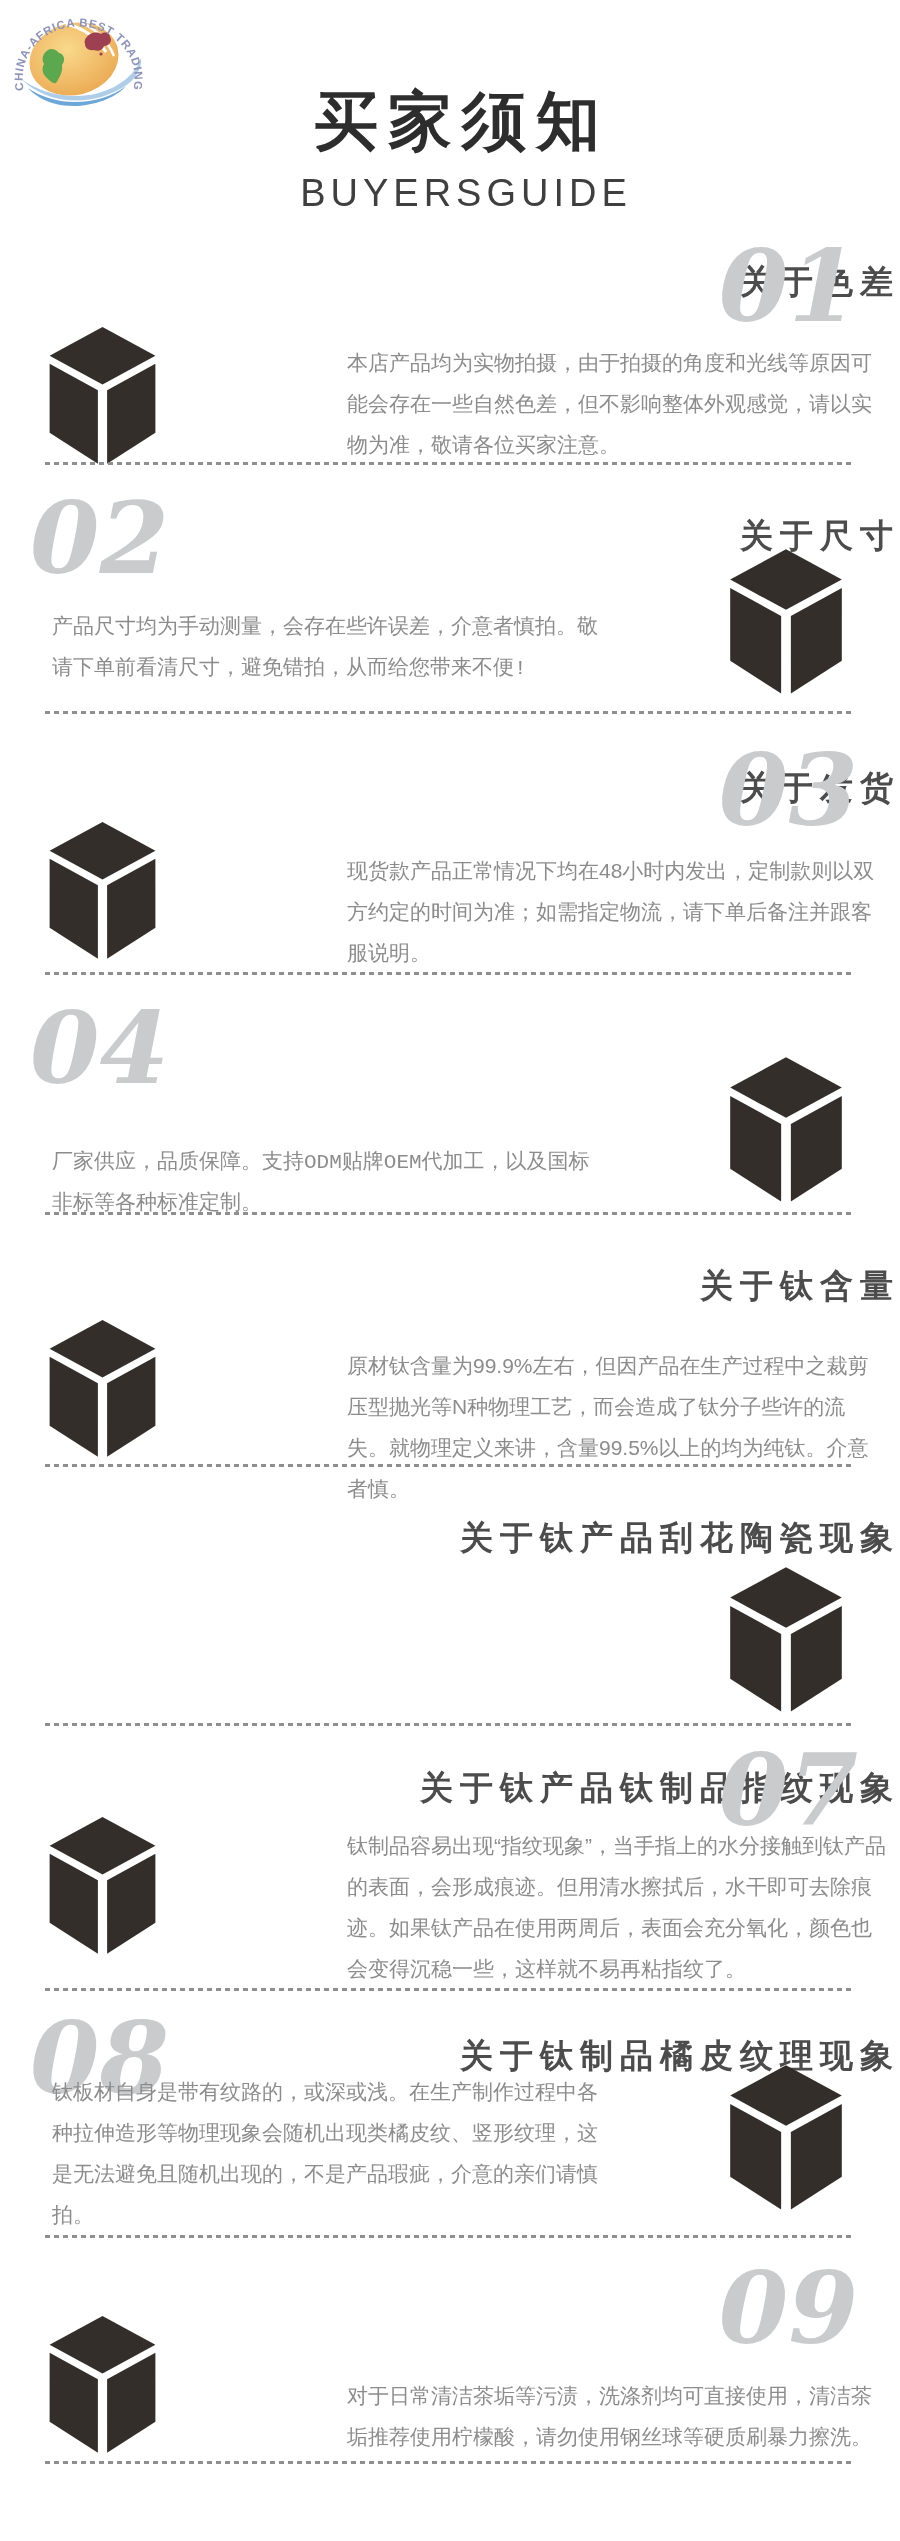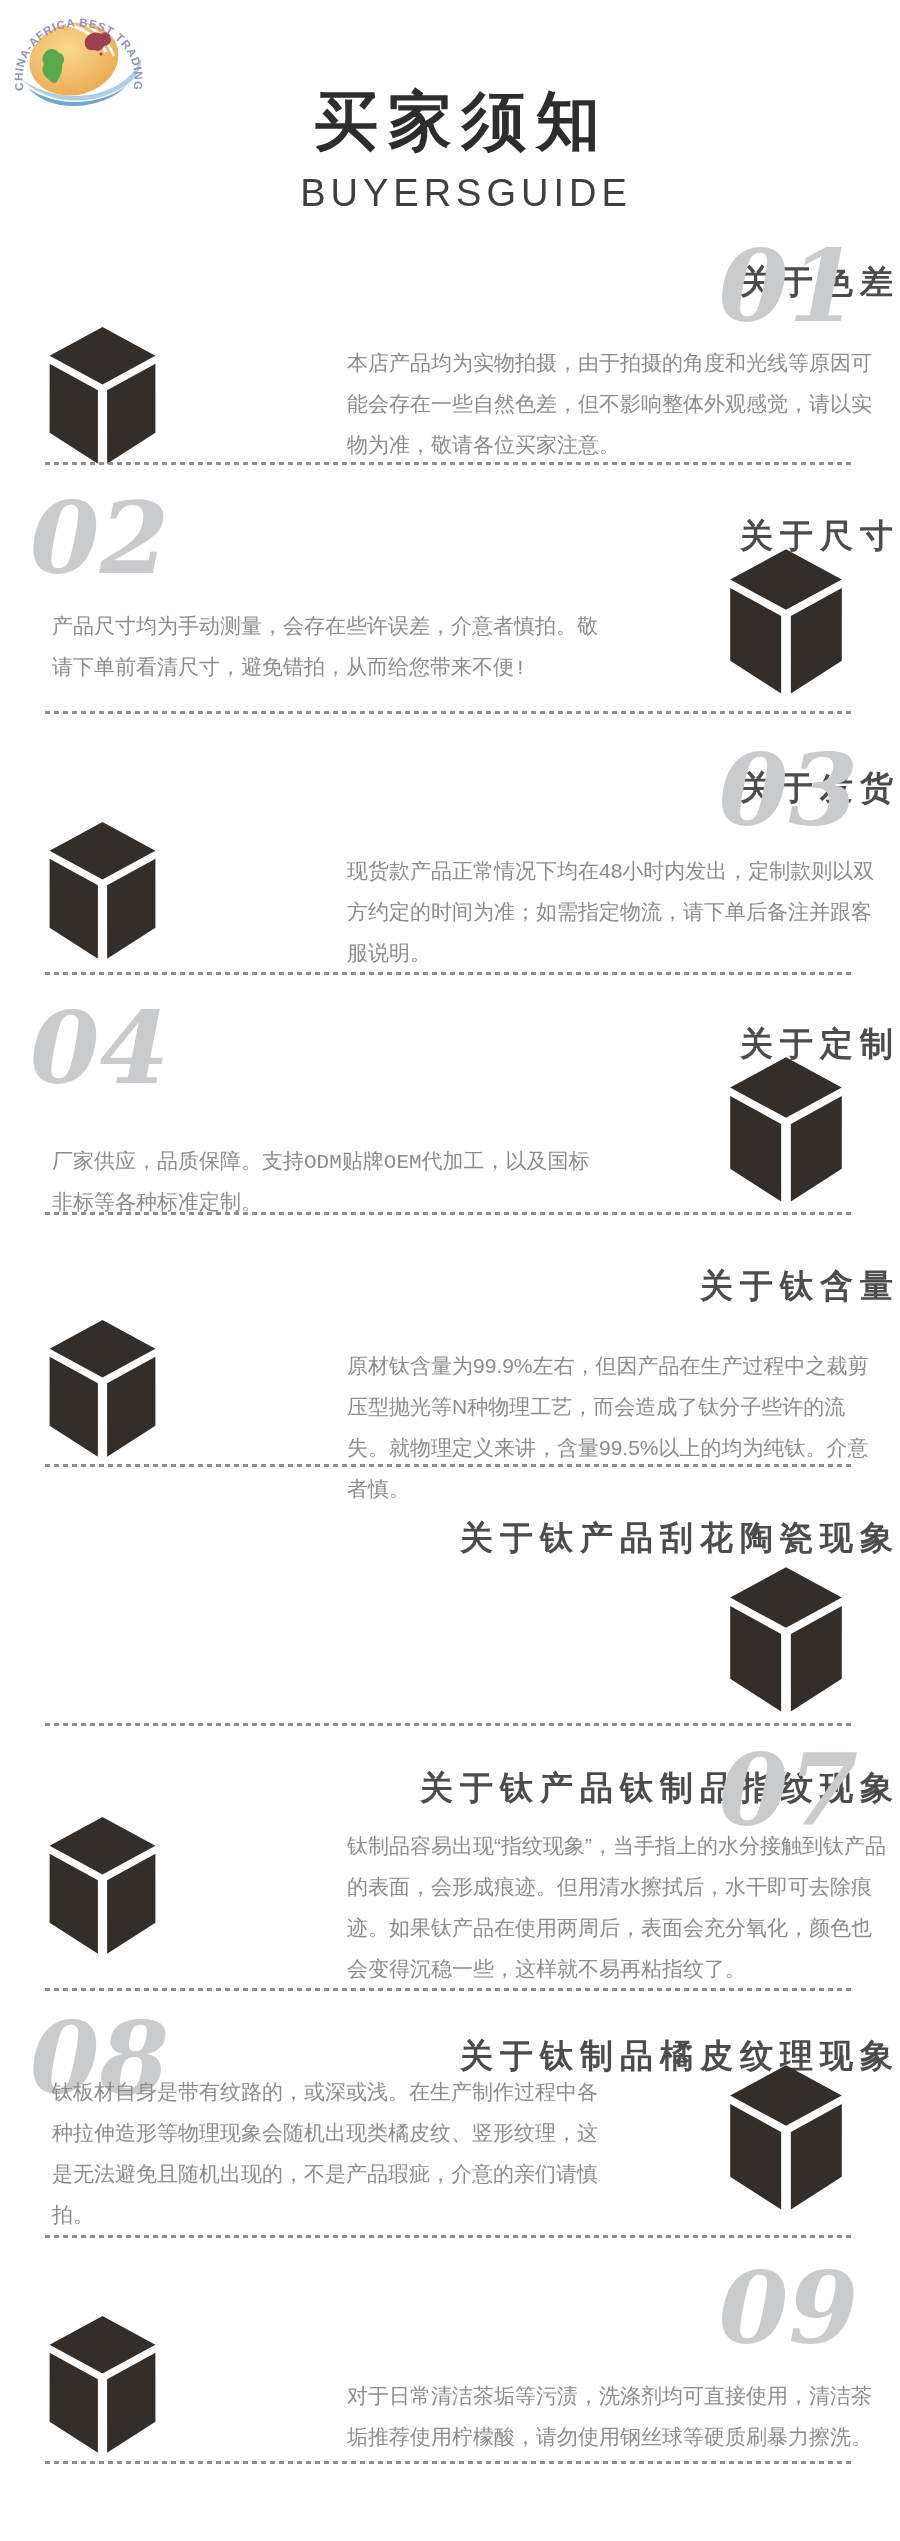--- a/index.html
+++ b/index.html
@@ -95,21 +95,20 @@
 
   <h2 class="sec-title" style="top:766px">关于发货</h2>
   <div class="sec-num num-right" style="top:740px">03</div>
   <svg class="cube cube-left" style="top:820px" viewBox="0 0 100 122">
       <use href="#cube-shape"></use>
     </svg>
   <p class="sec-text text-right" style="top:843px">现货款产品正常情况下均在48小时内发出，定制款则以双方约定的时间为准；如需指定物流，请下单后备注并跟客服说明。</p>
   <div class="dash" style="top:972px"></div>
 
   <div class="sec-num num-left" style="top:998px">04</div>
-  <h2 class="sec-title" style="top:1022px">关于定制</h2>
   <svg class="cube cube-right" style="top:1056px" viewBox="0 0 100 122">
       <use href="#cube-shape"></use>
     </svg>
   <p class="sec-text text-left" style="top:1135px">厂家供应，品质保障。支持ODM贴牌OEM代加工，以及国标非标等各种标准定制。</p>
   <div class="dash" style="top:1212px"></div>
 
   <h2 class="sec-title" style="top:1264px">关于钛含量</h2>
   <svg class="cube cube-left" style="top:1318px" viewBox="0 0 100 122">
       <use href="#cube-shape"></use>
     </svg>

